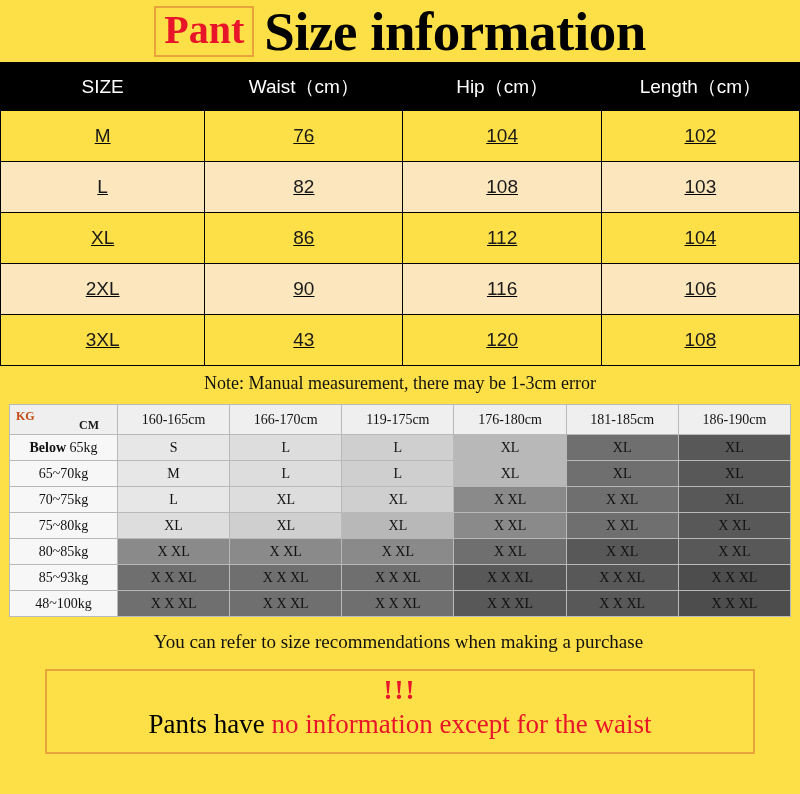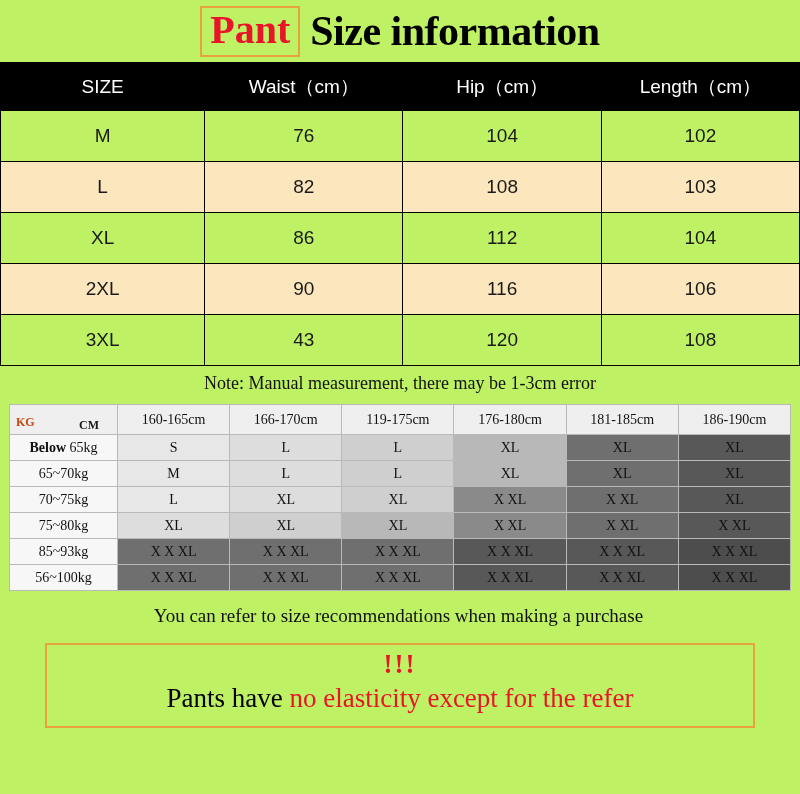--- a/index.html
+++ b/index.html
@@ -5,21 +5,21 @@
   * { box-sizing: border-box; }
   html, body {
     margin: 0; padding: 0;
     width: 800px; height: 794px;
     background: #ffffff;
     font-family: "Liberation Serif", serif;
   }
   .page {
     position: relative;
     width: 800px; height: 794px;
-    background: #bef264;
+    background: #fde047;
     overflow: hidden;
   }
 
   
   .title-row {
     display: flex;
     align-items: center;
     justify-content: center;
     height: 62px;
     gap: 10px;
@@ -27,32 +27,33 @@
   .title-badge {
     border: 2px solid #e8a33d;
     color: #e8152a;
     font-size: 40px;
     font-weight: bold;
     line-height: 1;
     padding: 2px 8px 5px 8px;
     font-family: "Liberation Serif", serif;
   }
   .title-main {
-    font-size: 42px;
+    font-size: 55px;
     font-weight: bold;
     color: #000;
     line-height: 1;
     letter-spacing: -0.5px;
   }
 
   
   table.size-table {
     width: 800px;
     border-collapse: collapse;
     table-layout: fixed;
+    text-decoration: underline;
   }
   table.size-table th, table.size-table td {
     border: 1px solid #000;
     text-align: center;
     font-size: 19px;
     color: #1a1a1a;
     height: 51px;
     font-family: "Liberation Sans", sans-serif;
     font-weight: normal;
   }
@@ -100,21 +101,21 @@
     font-size: 14px;
     height: 30px;
     color: #111;
   }
   .corner-cell {
     position: relative;
     background: #efefef;
   }
   .corner-kg {
     position: absolute;
-    left: 6px; top: 10px;
+    left: 6px; top: 4px;
     font-size: 12px;
     font-weight: bold;
     color: #c24b14;
     font-family: "Liberation Serif", serif;
   }
   .corner-cm {
     position: absolute;
     right: 18px; top: 13px;
     font-size: 12px;
     font-weight: bold;
@@ -271,40 +272,49 @@
       <tr>
         <td class="rowhead">75~80kg</td>
         <td class="c2">XL</td>
         <td class="c3">XL</td>
         <td class="c4">XL</td>
         <td class="c5 lighttxt">X XL</td>
         <td class="c6 lighttxt">X XL</td>
         <td class="c7 lighttxt">X XL</td>
       </tr>
       <tr>
+        <td class="rowhead">80~85kg</td>
+        <td class="c5 lighttxt">X XL</td>
+        <td class="c5 lighttxt">X XL</td>
+        <td class="c5 lighttxt">X XL</td>
+        <td class="c6 lighttxt">X XL</td>
+        <td class="c7 lighttxt">X XL</td>
+        <td class="c7 lighttxt">X XL</td>
+      </tr>
+      <tr>
         <td class="rowhead">85~93kg</td>
         <td class="c6 lighttxt">X X XL</td>
         <td class="c6 lighttxt">X X XL</td>
         <td class="c6 lighttxt">X X XL</td>
         <td class="c7 lighttxt">X X XL</td>
         <td class="c7 lighttxt">X X XL</td>
         <td class="c8 lighttxt">X X XL</td>
       </tr>
       <tr>
-        <td class="rowhead">56~100kg</td>
+        <td class="rowhead">48~100kg</td>
         <td class="c6 lighttxt">X X XL</td>
         <td class="c6 lighttxt">X X XL</td>
         <td class="c6 lighttxt">X X XL</td>
         <td class="c7 lighttxt">X X XL</td>
         <td class="c7 lighttxt">X X XL</td>
         <td class="c8 lighttxt">X X XL</td>
       </tr>
     </tbody>
   </table>
 
   <div class="refer">You can refer to size recommendations when making a purchase</div>
 
   <div class="warn-box">
     <div class="warn-excl">!!!</div>
-    <div class="warn-line"><span>Pants have </span><span class="red">no elasticity except for the refer</span></div>
+    <div class="warn-line"><span>Pants have </span><span class="red">no information except for the waist</span></div>
   </div>
 
 </div>
 
 </body></html>

